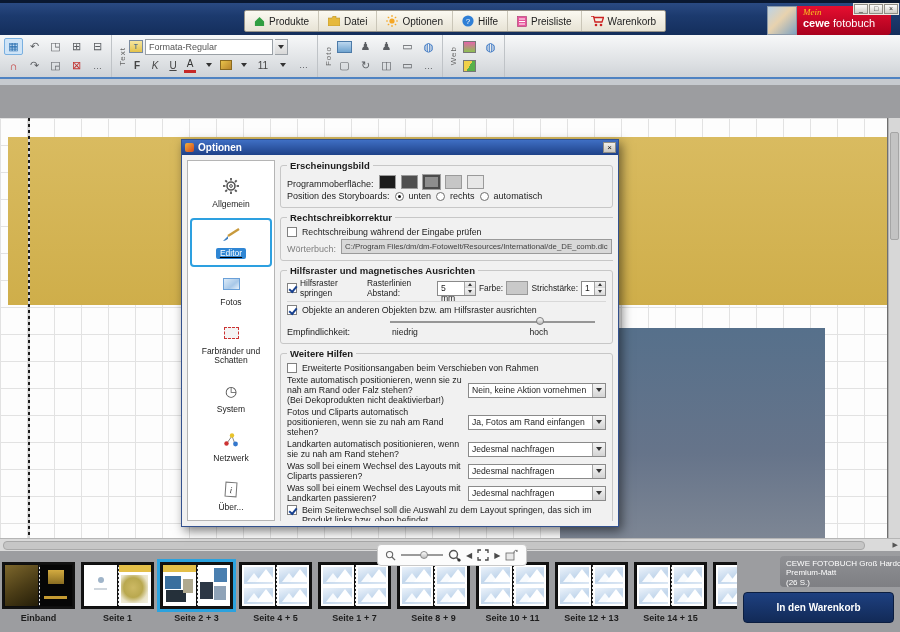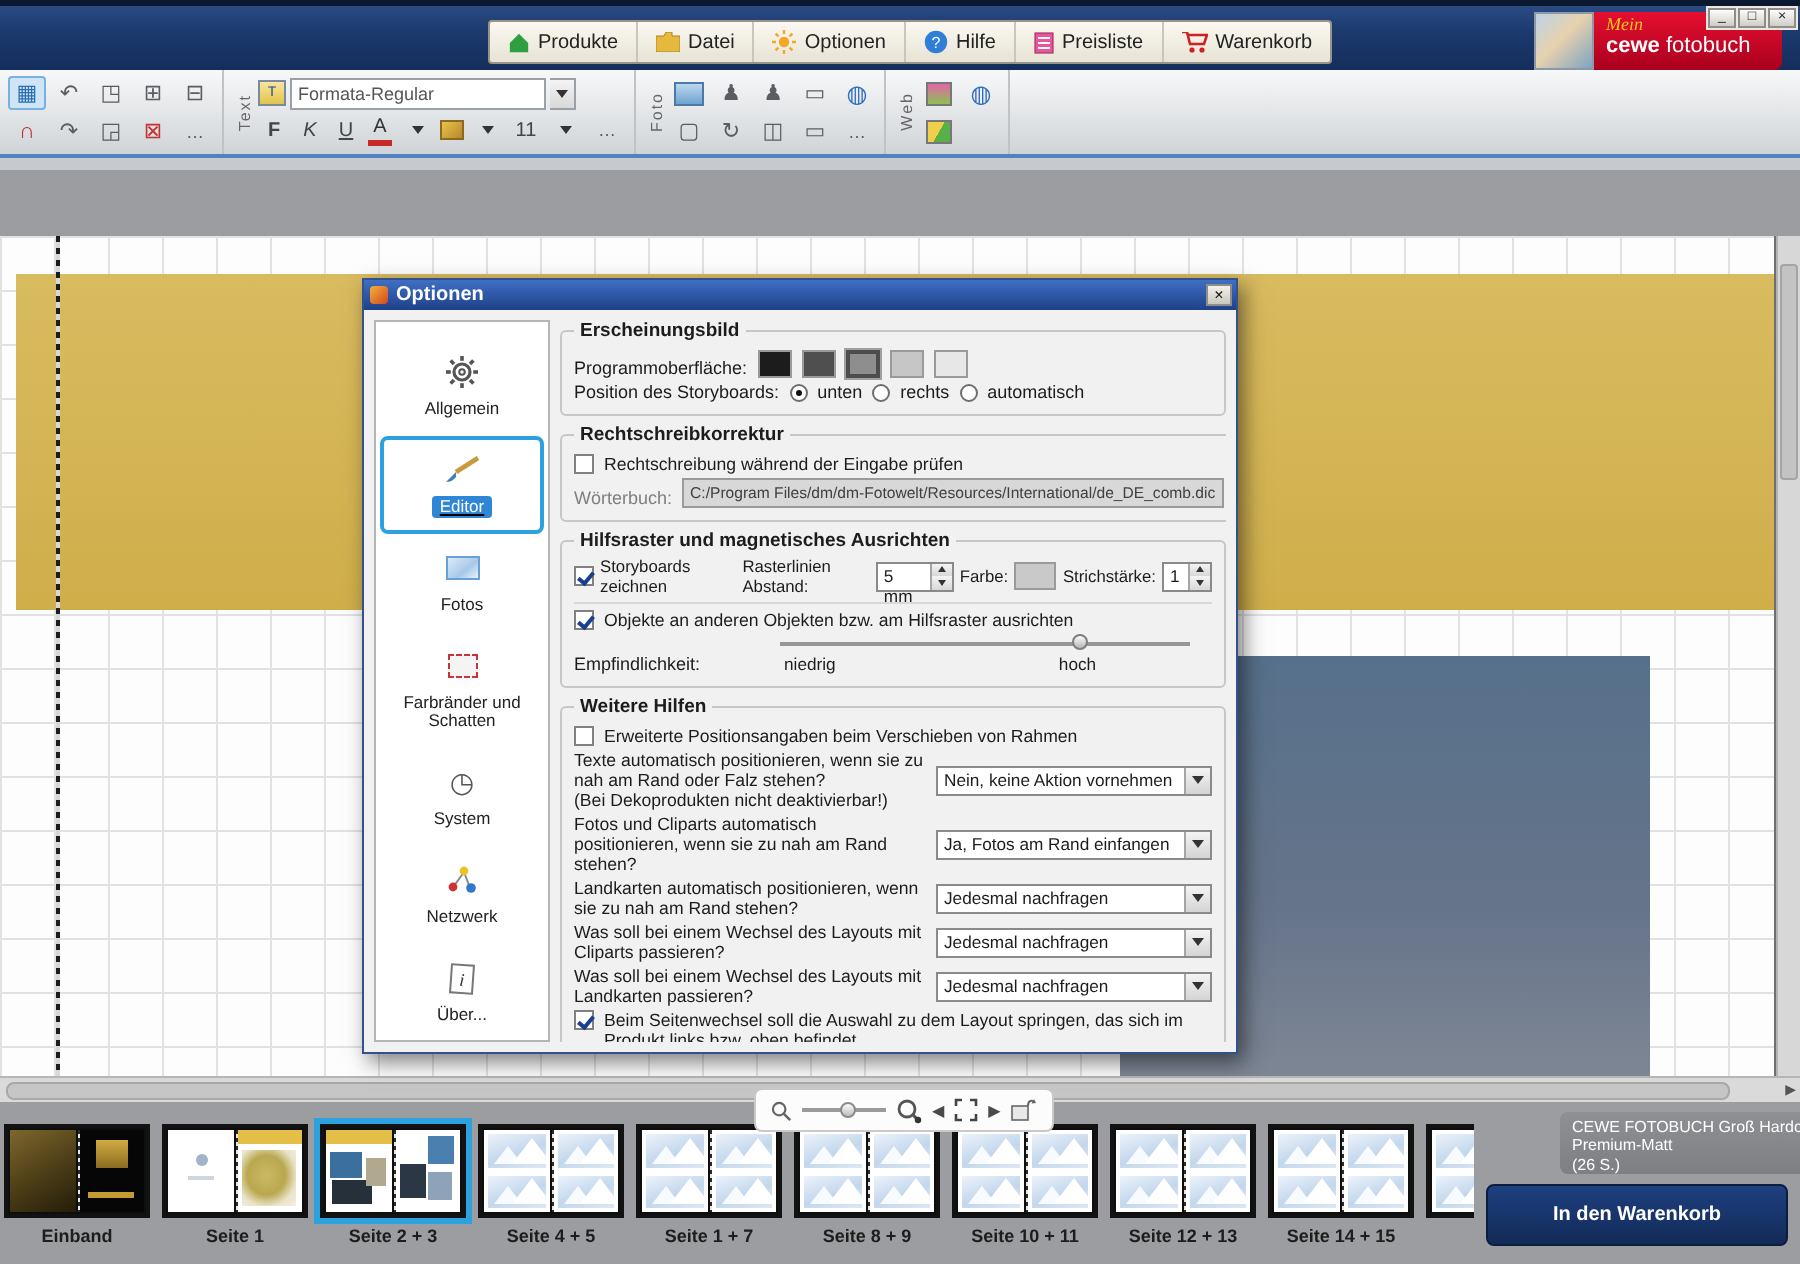--- a/index.html
+++ b/index.html
@@ -700,21 +700,21 @@
             <span class="dimtext">Wörterbuch:</span>
             <div class="dictinput">C:/Program Files/dm/dm-Fotowelt/Resources/International/de_DE_comb.dic</div>
 
           </div>
         </fieldset>
 
         <fieldset>
           <legend>Hilfsraster und magnetisches Ausrichten</legend>
           <div class="gridrow">
             <div class="cb checked"></div>
-            <span>Storyboards zeichnen</span>
+            <span>Hilfsraster springen</span>
             <span style="flex:1"></span>
             <span>Rasterlinien Abstand:</span>
             <div class="spin">
               <span class="sval">5 mm</span>
               <span class="sarr">
                   <i>
                     <span class="tri-up"></span>
                   </i>
                   <i>
                     <span class="tri-dn"></span>

